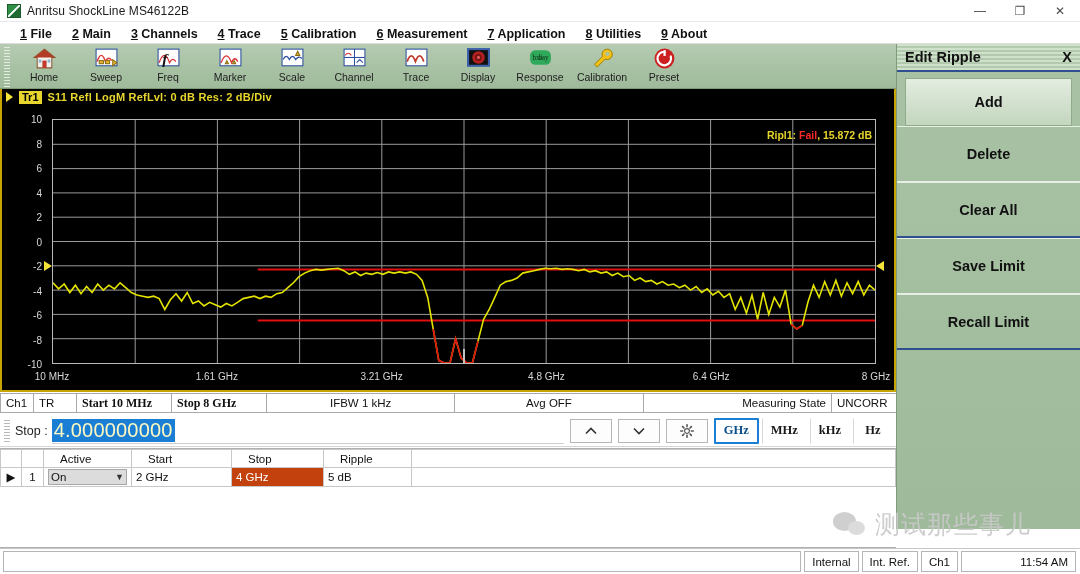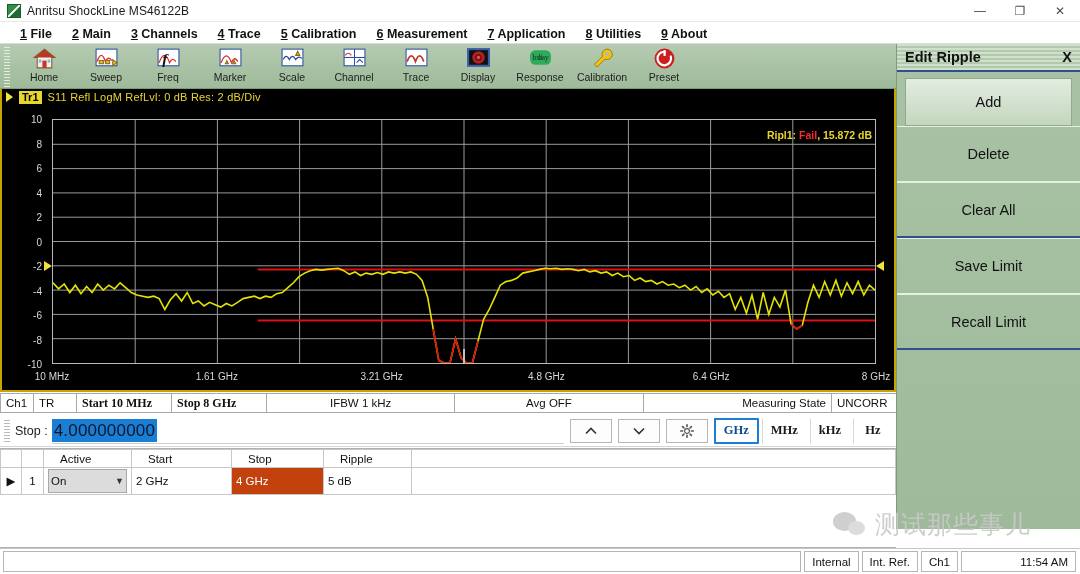--- a/index.html
+++ b/index.html
@@ -66,21 +66,21 @@
   .chart-wrap {
     position:absolute; left:0; top:89px; width:896px; height:303px;
     background:#000; border:2px solid #c8a400; border-top:none;
   }
   .trace-header {
     height:16px; display:flex; align-items:center; gap:6px; padding-left:4px;
     background:#000; color:#e8d62e; font-size:11px; font-weight:bold;
   }
   .tri-right { width:0;height:0;border-left:7px solid #f2e23a;border-top:5px solid transparent;border-bottom:5px solid transparent; }
   .tr-badge { background:#e8d62e; color:#000; font-weight:bold; font-size:11px; padding:0 3px; line-height:13px; }
-  .trace-info { color:#e8d62e; font-size:11px; font-weight:normal; letter-spacing:.2px; }
+  .trace-info { color:#e8d62e; font-size:11px; font-weight:bold; letter-spacing:.2px; }
 
   .plot-area { position:relative; width:892px; height:285px; background:#000; }
   .ylabels { position:absolute; left:0; top:0; width:46px; height:264px; }
   .ylabel {
     position:absolute; right:6px; font-size:10px; color:#d8d8d8;
     transform:translateY(-50%); text-align:right;
   }
   .grid-box {
     position:absolute; left:50px; top:14px; width:824px; height:245px;
     border:1px solid #b9b9b9; background:#000;
@@ -116,21 +116,21 @@
     position:absolute; left:0; top:415px; width:896px; height:32px;
     background:#fff; display:flex; align-items:center; border-bottom:1px solid #d5d5d5;
   }
   .eb-grip { width:6px;height:22px;margin:0 5px 0 4px; background:repeating-linear-gradient(180deg,#b9b9b9 0 1px,transparent 1px 3px); }
   .eb-label { font-size:12.5px; color:#222; margin-right:4px; }
   .eb-field {
     flex:1; height:26px; margin-right:6px; border:none; border-bottom:1px solid #cfcfcf;
     display:flex; align-items:center;
   }
   .eb-val {
-    font-size:17px; color:#0f172a; background:#1a7fd4; padding:0 2px; line-height:23px;
+    font-size:20px; color:#fef9c3; background:#1a7fd4; padding:0 2px; line-height:23px;
     letter-spacing:.2px;
   }
   .eb-sq {
     width:42px;height:24px;margin-right:6px;border:1px solid #b6b6b6;background:#fdfdfd;
     display:flex;align-items:center;justify-content:center;font-size:13px;color:#333;
   }
   .unit-group { display:flex; align-items:center; }
   .unit-btn {
     min-width:40px;height:26px;margin-right:3px;display:flex;align-items:center;justify-content:center;
     font-size:12.5px;font-weight:bold;font-family:"Liberation Serif",serif;color:#1a1a1a;
@@ -149,42 +149,42 @@
     text-align:left; font-weight:normal;
   }
   table.ripple-table th { background:#fff;padding-left:16px; }
   .col-arrow { width:20px; text-align:center !important; }
   .col-idx   { width:22px; text-align:center !important; }
   .col-active{ width:88px; }
   .col-start { width:100px; }
   .col-stop  { width:92px; }
   .col-ripple{ width:88px; }
   .cell-sel { background:#c2410c; color:#fff !important; }
-  .combo { display:flex; align-items:center; justify-content:space-between; background:#dcdcdc; border:1px solid #a8a8a8; height:24px; padding:0 2px; }
+  .combo { display:flex; align-items:center; justify-content:space-between; background:#dcdcdc; border:1px solid #a8a8a8; height:16px; padding:0 2px; }
   .combo .cv { font-size:11.5px; color:#111; }
   .chev { font-size:9px; color:#333; }
   .rowmark { color:#333; font-size:10px; }
 
   
   .sidepanel {
     position:absolute; left:896px; top:44px; width:184px; height:485px;
     background:linear-gradient(180deg,#a9c2a5 0%,#9fba9b 100%);
     border-left:1px solid #7d9a79;
   }
   .sp-title {
     height:28px; display:flex; align-items:center; justify-content:space-between;
     padding:0 8px;
     background:repeating-linear-gradient(180deg,#cfe0cb 0 2px,#b3c9ae 2px 4px);
     border-bottom:2px solid #2f4f8f;
   }
   .sp-title .t { font-size:14.5px; font-weight:bold; color:#111; }
   .sp-title .x { font-size:14.5px; font-weight:bold; color:#111; }
   .sp-btn {
     height:56px; display:flex; align-items:center; justify-content:center;
-    font-size:14.5px; font-weight:normal; color:#111;
+    font-size:14.5px; font-weight:bold; color:#111;
     border-top:1px solid #e6efe4; border-bottom:2px solid #2f4f8f;
   }
   .sp-btn.raised {
     margin:6px 8px 0 8px; height:48px;
     background:linear-gradient(180deg,#e3ece0 0%,#c3d6be 100%);
     border:1px solid #8fab8a; border-bottom:1px solid #8fab8a;
   }
   .sp-btn.plain { border-bottom:1px solid #e6efe4; }
 
   

